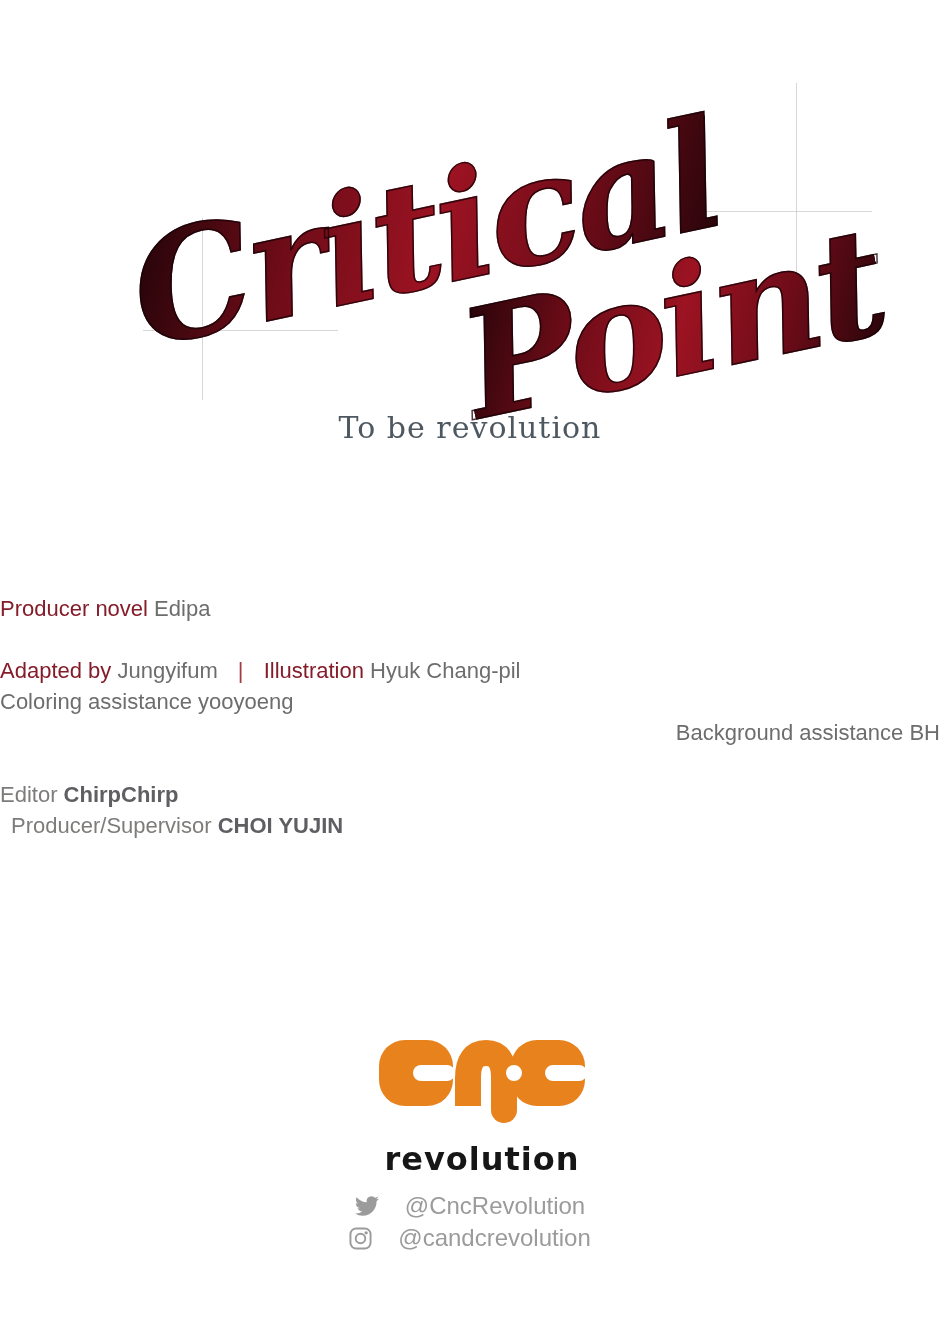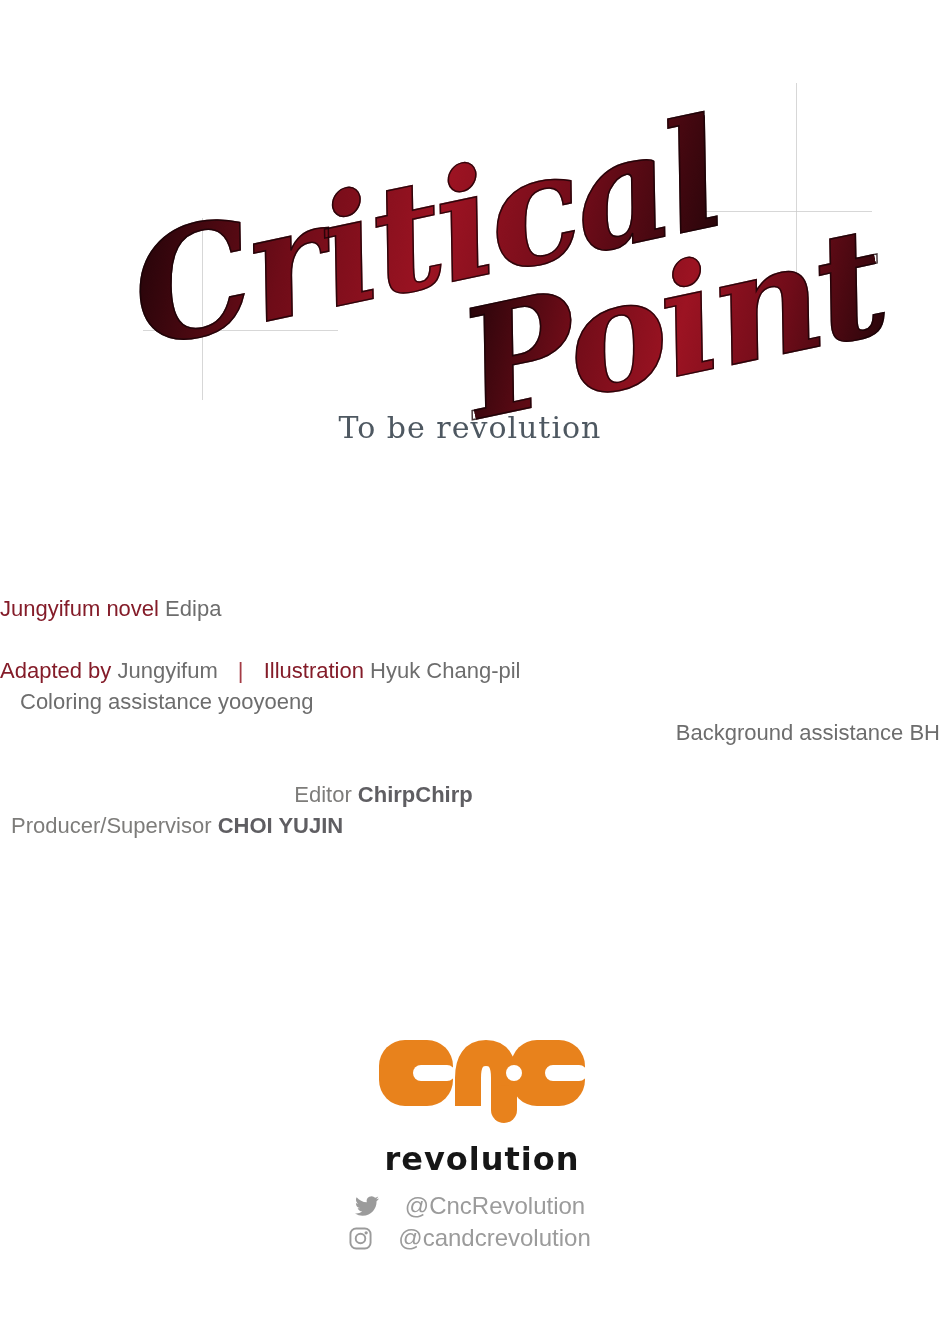--- a/index.html
+++ b/index.html
@@ -51,26 +51,26 @@
     font-family: "DejaVu Serif", serif;
     font-size: 30px;
     letter-spacing: 1px;
     color: var(--tagline-gray, #4e5861);
   }
   .credit-line { margin: 0; font-size: 22px; line-height: 26px; white-space: nowrap; }
   .line-original   { position: absolute; top: 596px; width: 940px; }
   .line-adapted    { position: absolute; top: 658px; width: 910px; }
   .line-coloring   { position: absolute; top: 689px; width: 940px; }
   .line-background { position: absolute; top: 720px; width: 940px; text-align: right; }
-  .line-editor     { position: absolute; top: 782px; width: 767px; text-align: center; }
+  .line-editor     { position: absolute; top: 782px; width: 767px; }
   .line-producer   { position: absolute; top: 813px; width: 940px; padding-left: 11px; }
 
   .role   { color: var(--accent-red, #841c29); }
   .name   { color: var(--gray-text, #6d6d6d); }
-  .role-gray { color: var(--gray-text, #6d6d6d); padding-left: 20px; }
+  .role-gray { color: var(--gray-text, #6d6d6d); }
   .role-muted { color: var(--muted-gray, #7d7c7a); }
   .name-strong { color: var(--dark-gray-name, #5f5e62); font-weight: 600; }
   .divider { color: #a43b45; margin: 0 14px; font-weight: 300; }
 
   
   .logo { position: absolute; left: 0; top: 1040px; width: 940px; text-align: center; padding-left: 12px; }
   .logo-icon { display: block; margin: 0 auto; }
   .logo-shape { fill: var(--logo-orange, #e8821c); }
   .logo-cut   { fill: #ffffff; }
   .logo-stroke { stroke: var(--logo-orange, #e8821c); fill: none; }
@@ -105,21 +105,21 @@
   <div class="guide-line gl-right-v"></div>
   <div class="guide-line gl-right-h"></div>
   <div class="title-word word-critical">Critical</div>
   <div class="title-word word-point">Point</div>
 </div>
 
 <div class="tagline">To be revolution</div>
 
 <div>
   <p class="credit-line line-original">
-    <span class="role">Jungyifum novel</span>
+    <span class="role">Producer novel</span>
     <span class="name">Edipa</span>
   </p>
 
   <p class="credit-line line-adapted">
     <span class="role">Adapted by</span>
     <span class="name">Jungyifum</span>
     <span class="divider">|</span>
     <span class="role">Illustration</span>
     <span class="name">Hyuk Chang-pil</span>
   </p>

